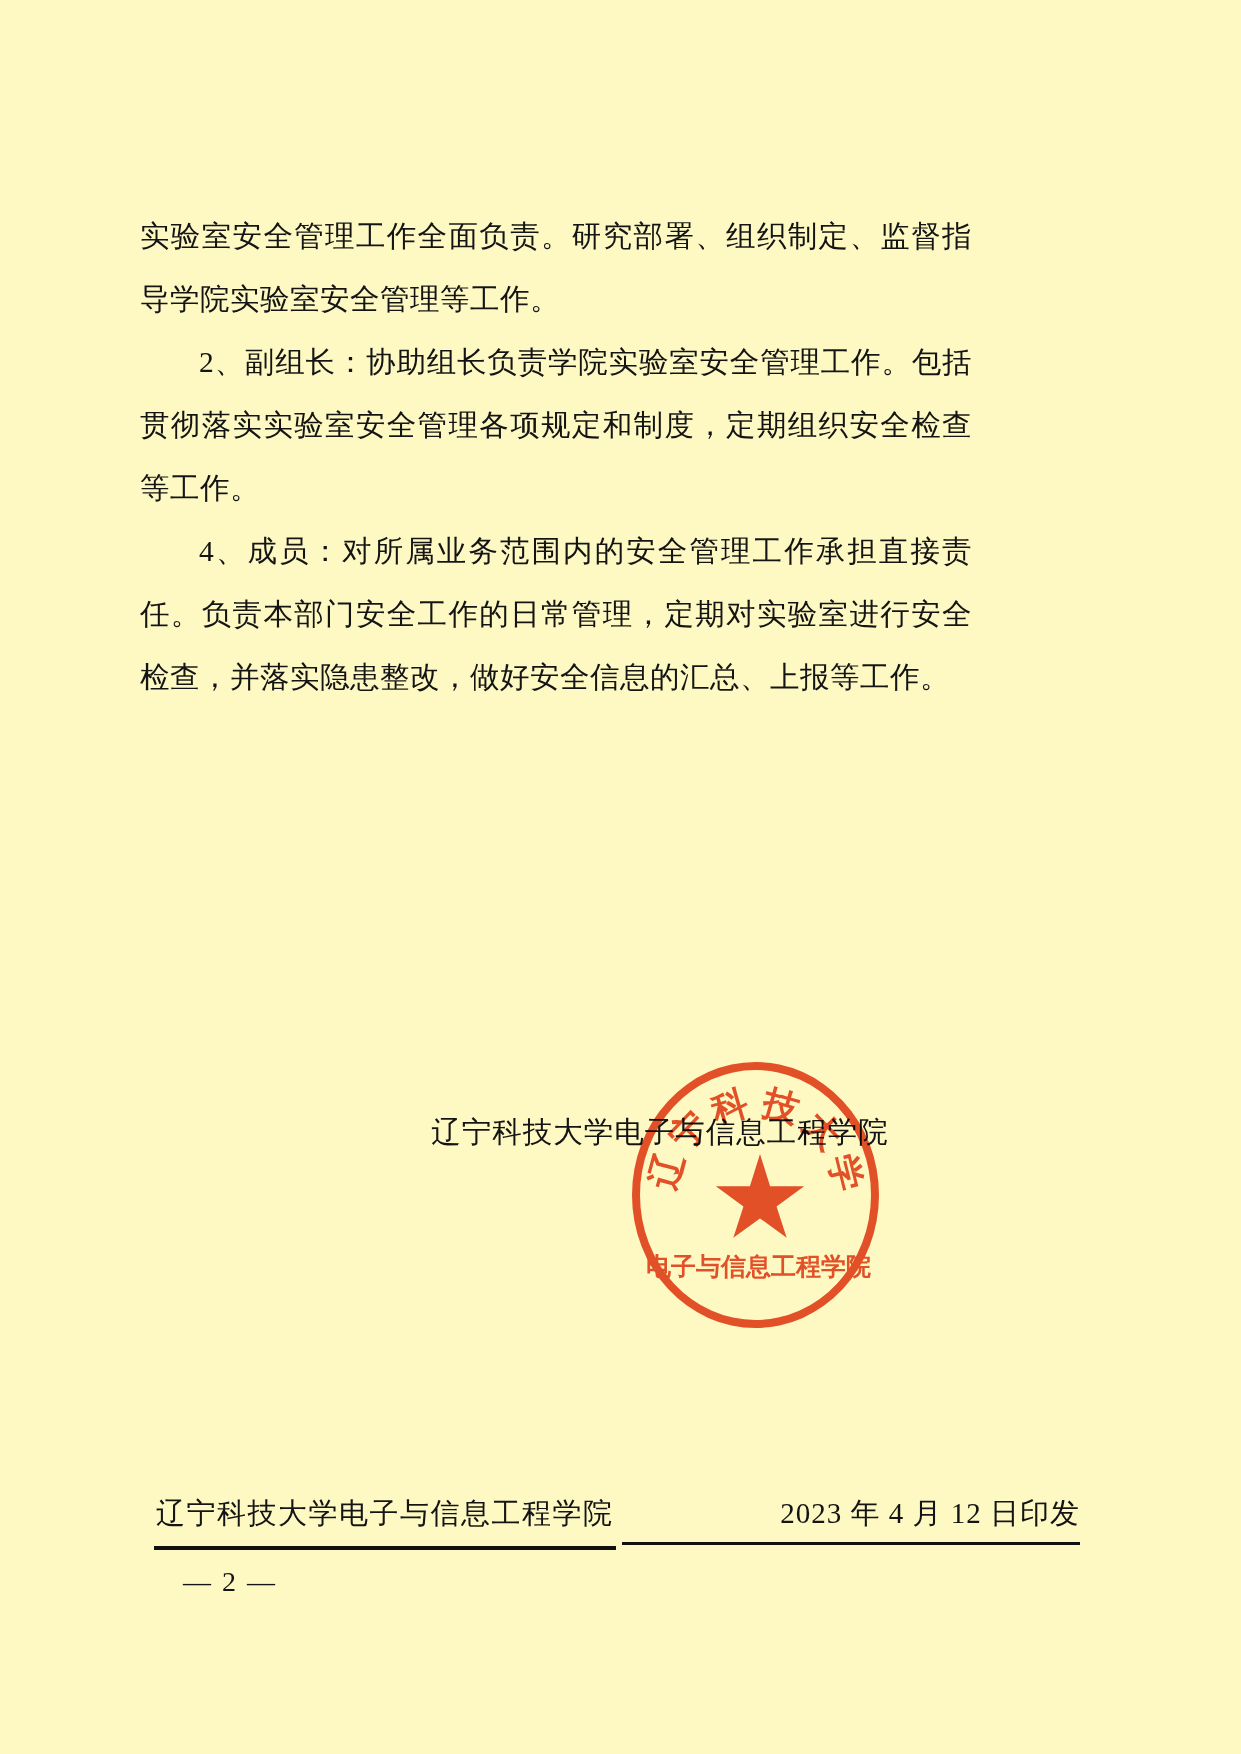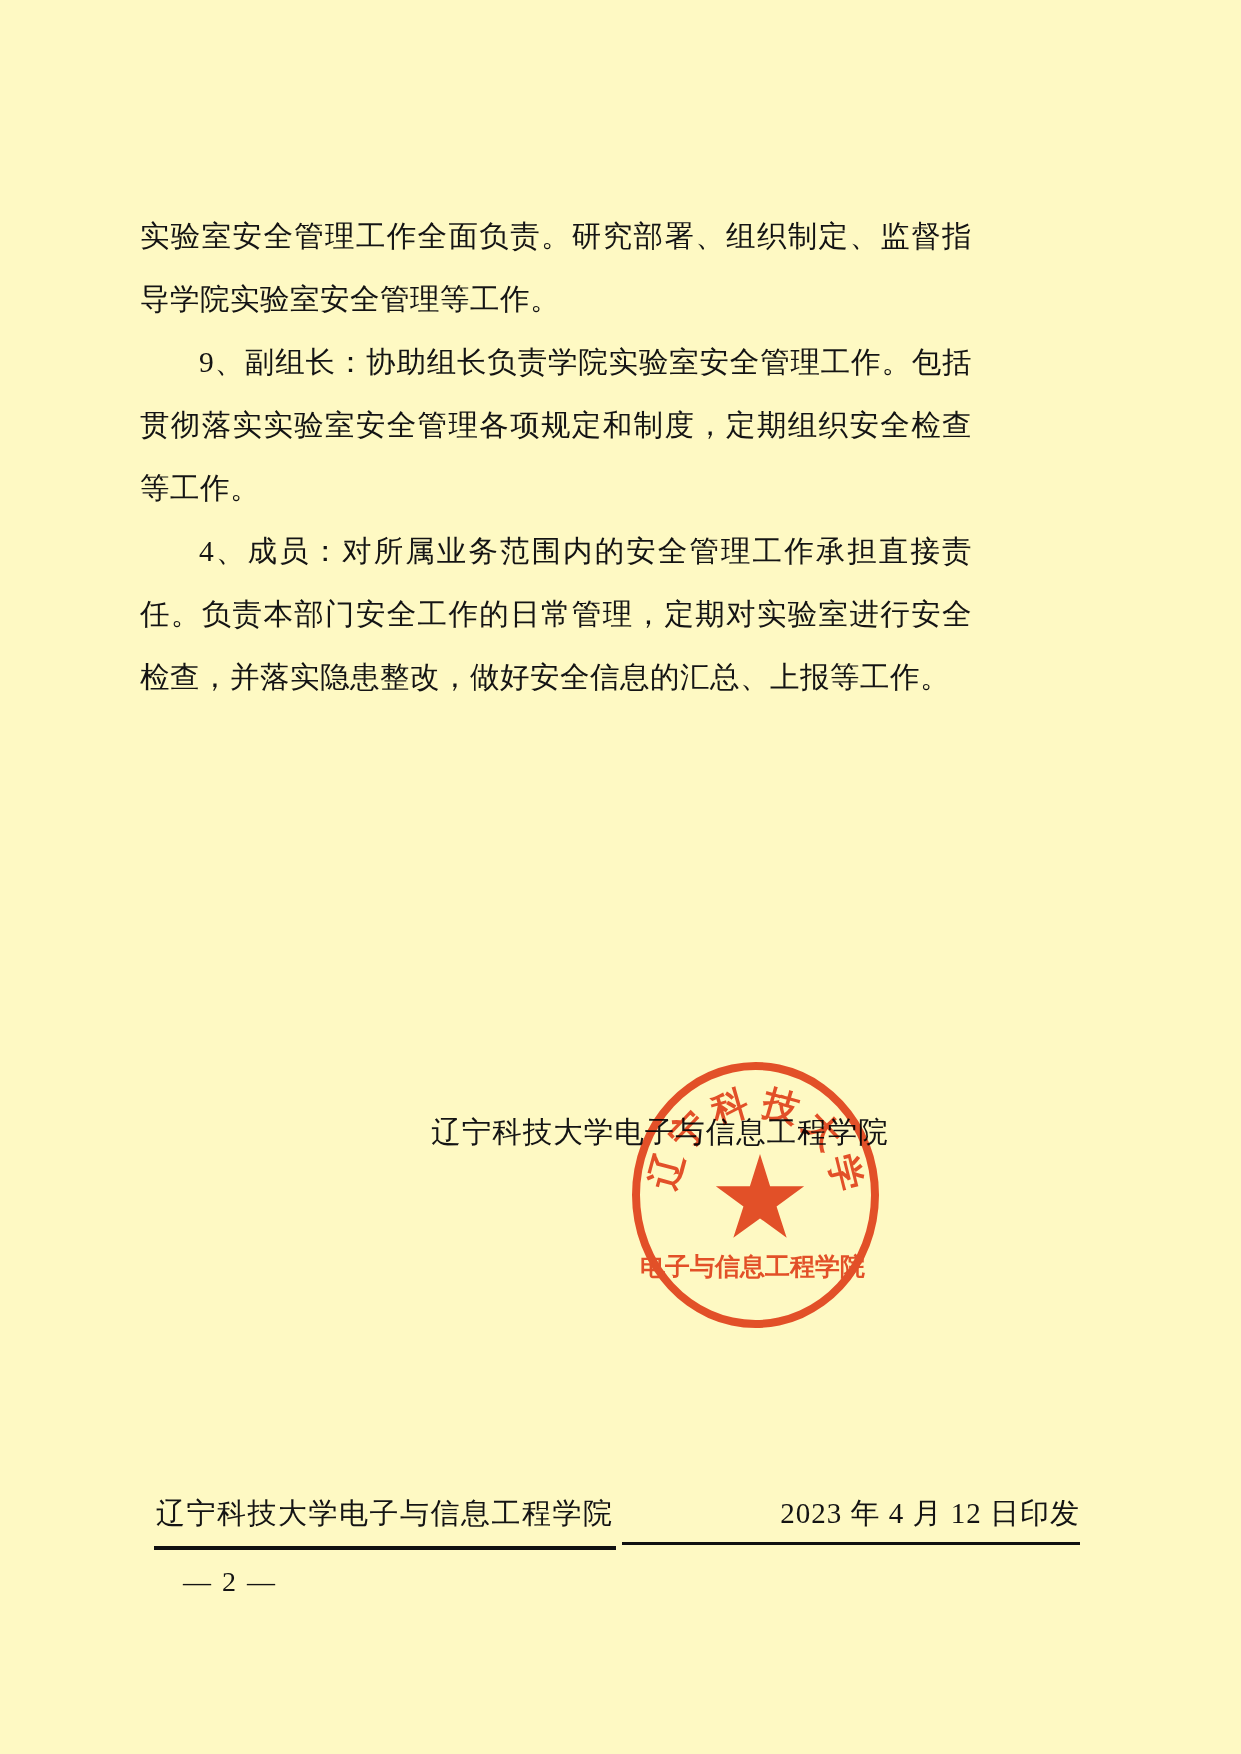--- a/index.html
+++ b/index.html
@@ -60,21 +60,21 @@
   }
   .stamp .arc-char:nth-of-type(1){left:27px;top:101px;transform:translate(-50%,-50%) rotate(-75deg);}
   .stamp .arc-char:nth-of-type(2){left:49px;top:61px;transform:translate(-50%,-50%) rotate(-46deg);}
   .stamp .arc-char:nth-of-type(3){left:90px;top:37px;transform:translate(-50%,-50%) rotate(-16deg);}
   .stamp .arc-char:nth-of-type(4){left:141px;top:37px;transform:translate(-50%,-50%) rotate(16deg);}
   .stamp .arc-char:nth-of-type(5){left:182px;top:61px;transform:translate(-50%,-50%) rotate(46deg);}
   .stamp .arc-char:nth-of-type(6){left:205px;top:103px;transform:translate(-50%,-50%) rotate(76deg);}
   .stamp .seal-bottom{
     position:absolute;
     left:0;right:0;top:180px;
-    text-align:left;
+    text-align:right;
     color:#e03a18;
     font-size:25px;
     font-weight:bold;
     font-family:"Liberation Sans","DejaVu Sans",sans-serif;
     letter-spacing:0;
   }
   
   .footer-left{
     position:absolute;
     left:156px;top:1494px;
@@ -93,21 +93,21 @@
     font-size:28px;letter-spacing:2px;
   }
 </style>
 </head>
 <body>
 
 <div class="page">
 
   <div class="doc-body">
     <p>实验室安全管理工作全面负责。研究部署、组织制定、监督指导学院实验室安全管理等工作。</p>
-    <p class="indent">9、副组长：协助组长负责学院实验室安全管理工作。包括贯彻落实实验室安全管理各项规定和制度，定期组织安全检查等工作。</p>
+    <p class="indent">2、副组长：协助组长负责学院实验室安全管理工作。包括贯彻落实实验室安全管理各项规定和制度，定期组织安全检查等工作。</p>
     <p class="indent">4、成员：对所属业务范围内的安全管理工作承担直接责任。负责本部门安全工作的日常管理，定期对实验室进行安全检查，并落实隐患整改，做好安全信息的汇总、上报等工作。</p>
   </div>
 
   <div class="signature">
     <div>辽宁科技大学电子与信息工程学院</div>
   </div>
 
   <div class="stamp">
     <span class="arc-char">辽</span>
     <span class="arc-char">宁</span>

